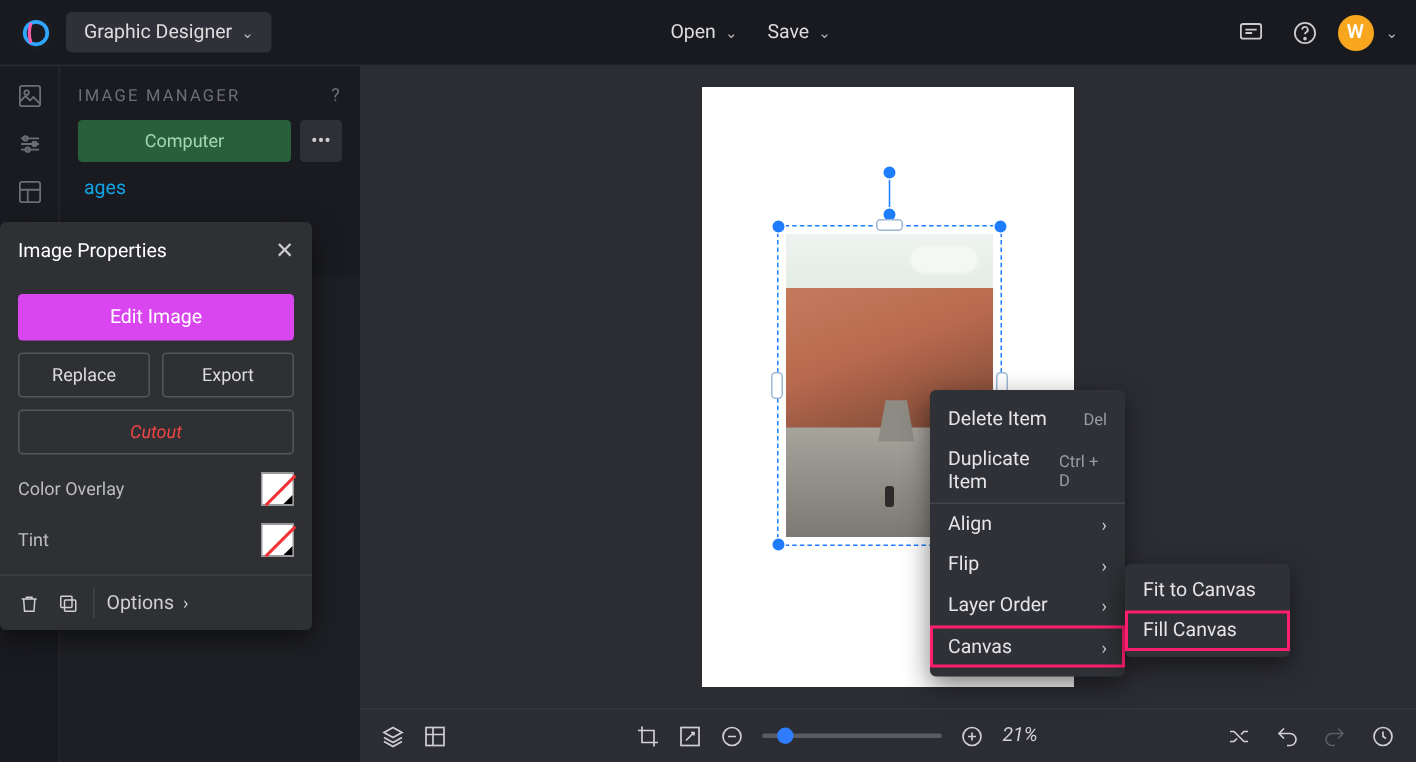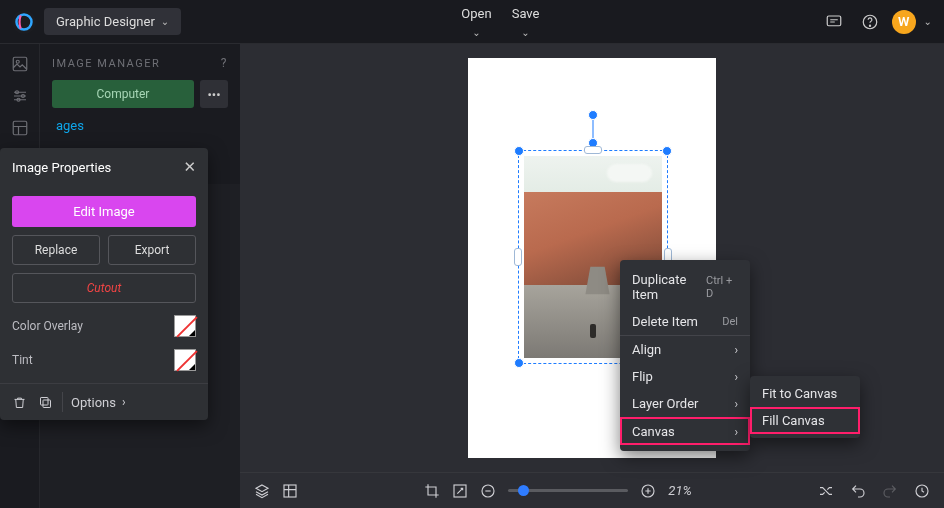--- a/index.html
+++ b/index.html
@@ -5,21 +5,21 @@
   * { box-sizing: border-box; margin: 0; padding: 0; font-family: -apple-system, BlinkMacSystemFont, "Segoe UI", Roboto, Helvetica, Arial, sans-serif; }
   body { background:#1e1f24; width:944px; height:508px; overflow:hidden; color:#e6e6e6; font-size:13px; }
 
   
   .topbar { height:44px; background:#191a1f; display:flex; align-items:center; padding:0 12px; justify-content:space-between; border-bottom:1px solid #2a2b30;}
   .topbar-left, .topbar-center, .topbar-right { display:flex; align-items:center; gap:8px; }
   .logo-circle { width:24px; height:24px; border-radius:50%; background:#1b1c21; position:relative; display:flex; align-items:center; justify-content:center;}
   .logo-circle svg { width:20px; height:20px; }
   .mode-btn { background:#303138; color:#ddd; padding:6px 12px; border-radius:4px; display:flex; align-items:center; gap:6px; cursor:pointer;}
   .chev { font-size:10px; color:#bbb; }
-  .tb-btn { color:#ddd; padding:6px 6px; display:flex; align-items:center; gap:6px; cursor:pointer;flex-direction:column;}
+  .tb-btn { color:#ddd; padding:6px 6px; display:flex; align-items:center; gap:6px; cursor:pointer;}
   .icon-btn { width:28px; height:28px; display:flex; align-items:center; justify-content:center; color:#ccc; cursor:pointer;}
   .icon-btn svg { width:18px; height:18px; stroke:#ccc; fill:none; stroke-width:1.6;}
   .avatar { width:24px; height:24px; border-radius:50%; background:#f7a61d; color:#fff; display:flex; align-items:center; justify-content:center; font-weight:600; font-size:13px;}
 
   
   .leftrail { position:absolute; top:44px; left:0; width:40px; height:calc(100% - 44px); background:#1a1b20; border-right:1px solid #26272c; padding-top:8px; display:flex; flex-direction:column; align-items:center; gap:8px;}
   .rail-icon { width:24px; height:24px; color:#6d6e74; display:flex; align-items:center; justify-content:center;}
   .rail-icon svg { width:18px; height:18px; stroke:#6d6e74; fill:none; stroke-width:1.6;}
 
   
@@ -237,26 +237,26 @@
       <div class="handle h-br"></div>
       <div class="side-h sh-l"></div>
       <div class="side-h sh-r"></div>
       <div class="side-h hz sh-t"></div>
     </div>
   </div>
 </div>
 
 <div class="ctx">
   <div class="ctx-item">
+    <span>Delete Item</span>
+    <span class="ctx-short">Del</span>
+  </div>
+  <div class="ctx-item">
     <span>Duplicate Item</span>
     <span class="ctx-short">Ctrl + D</span>
-  </div>
-  <div class="ctx-item">
-    <span>Delete Item</span>
-    <span class="ctx-short">Del</span>
   </div>
   <div class="ctx-item sep">
     <span>Align</span>
     <span class="ctx-chev">›</span>
   </div>
   <div class="ctx-item">
     <span>Flip</span>
     <span class="ctx-chev">›</span>
   </div>
   <div class="ctx-item">

